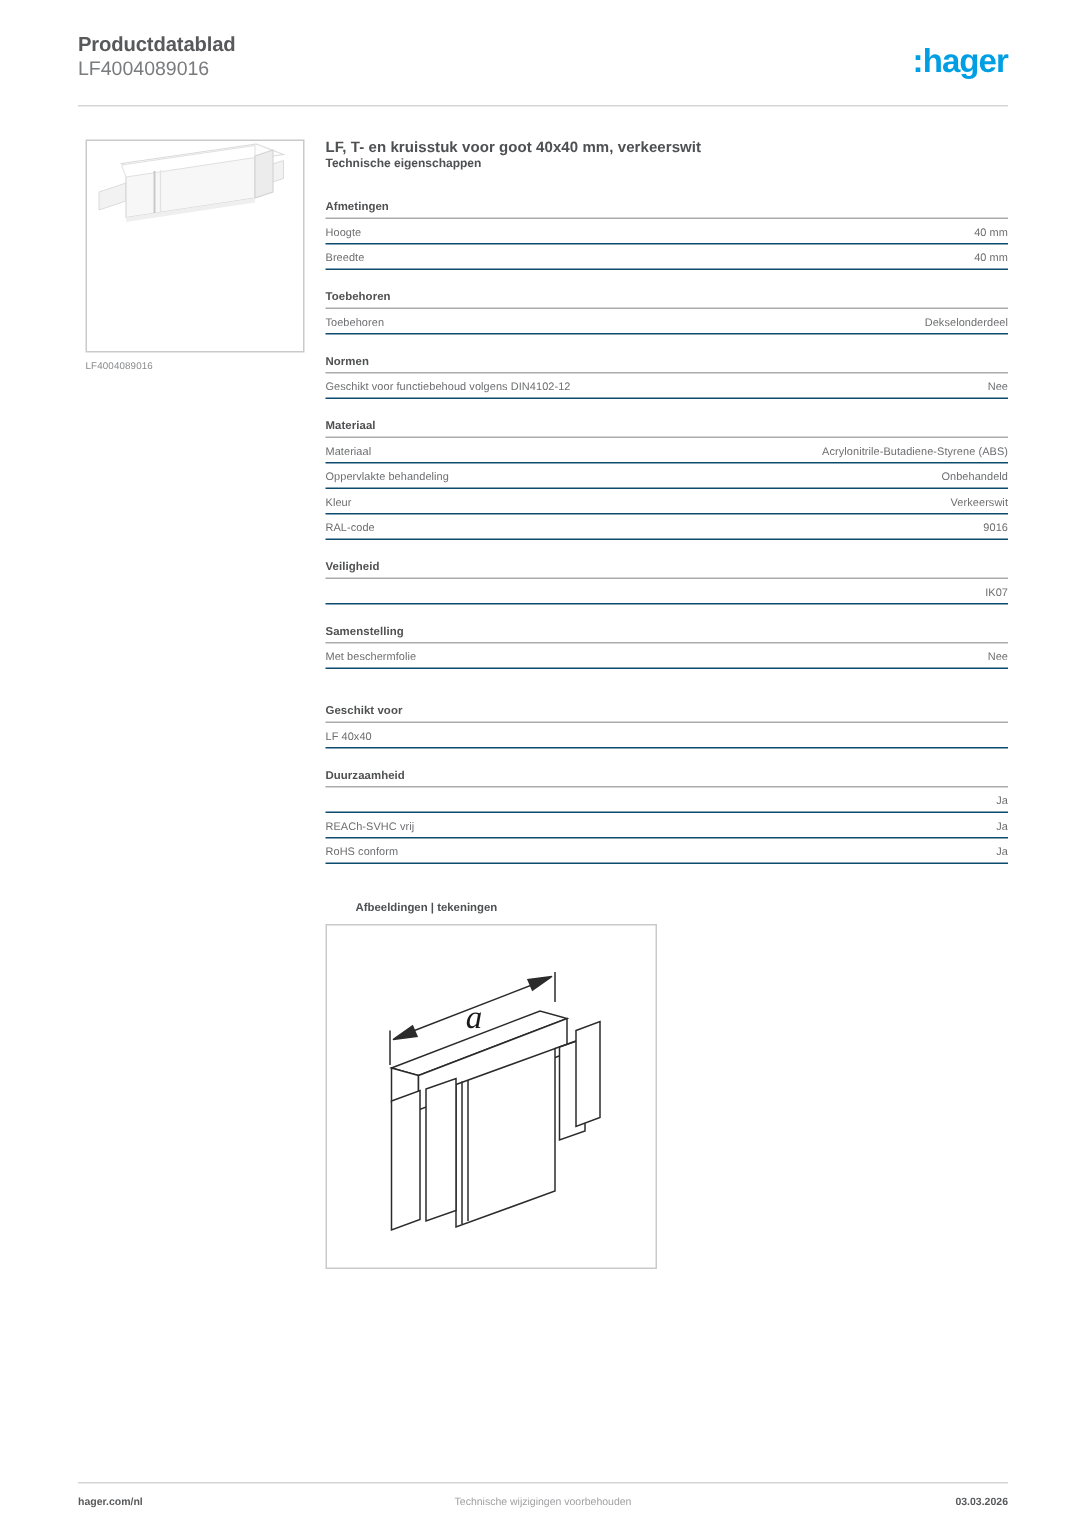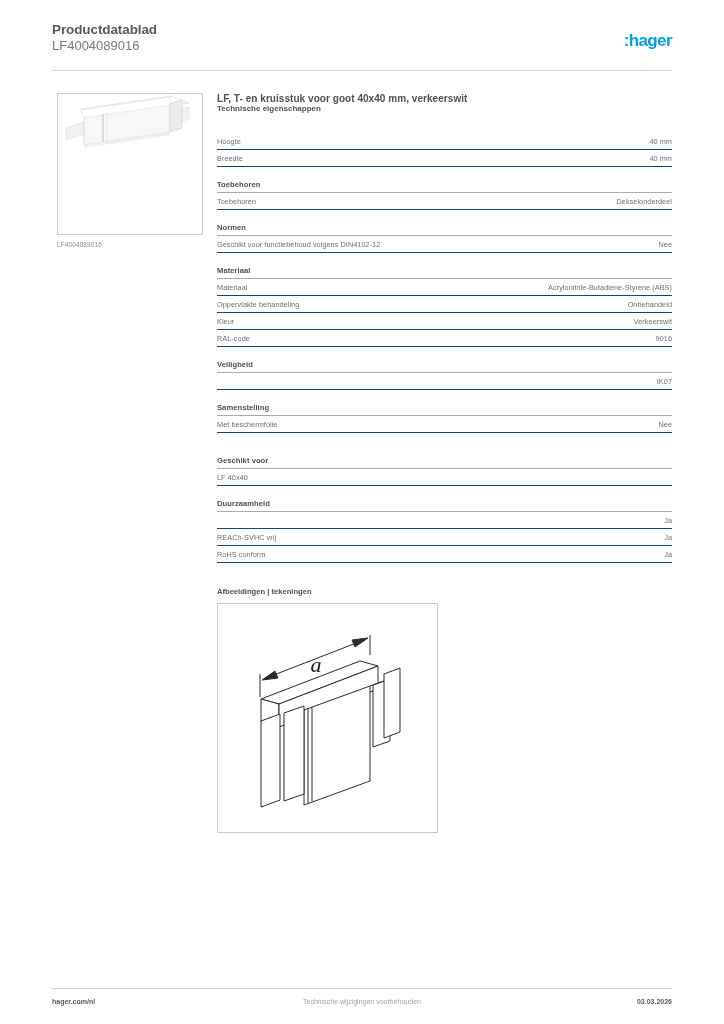--- a/index.html
+++ b/index.html
@@ -43,21 +43,21 @@
     font-size: 13px;
     font-weight: normal;
     color: #7a7b7d;
     line-height: 16px;
     margin-top: 1px;
   }
   .logo {
     position: absolute;
     right: 0;
     top: 8px;
-    font-size: 17px;
+    font-size: 22px;
     font-weight: bold;
     color: #009fe3;
     letter-spacing: -0.6px;
     line-height: 22px;
   }
   .header-rule {
     position: absolute;
     left: 52px;
     top: 70px;
     width: 620px;
@@ -133,20 +133,21 @@
   .spec-label { flex: 1 1 auto; white-space: nowrap; }
   .spec-value { flex: 0 0 auto; text-align: right; padding-left: 10px; }
 
   
   .drawing-block { margin-top: 24px; }
   .drawing-head {
     font-size: 7.6px;
     font-weight: bold;
     color: #4f5052;
     margin-bottom: 7px;
+    margin-left: 20px;
   }
   .drawing-frame {
     width: 221px;
     height: 230px;
     border: 1px solid #c9cacc;
     box-sizing: border-box;
     background: #ffffff;
     position: relative;
     overflow: hidden;
   }
@@ -220,20 +221,21 @@
     </div>
     <div class="product-caption">LF4004089016</div>
   </div>
 
   <div class="content">
     <div class="product-name">LF, T- en kruisstuk voor goot 40x40 mm, verkeerswit</div>
     <div class="section-intro">Technische eigenschappen</div>
 
     <div id="spec-groups">
         <div class="spec-group">
+          <div class="group-head">Afmetingen</div>
           <div class="spec-row">
             <span class="spec-label">Hoogte</span>
             <span class="spec-value">40 mm</span>
           </div>
           <div class="spec-row">
             <span class="spec-label">Breedte</span>
             <span class="spec-value">40 mm</span>
           </div>
         </div>
         <div class="spec-group">

